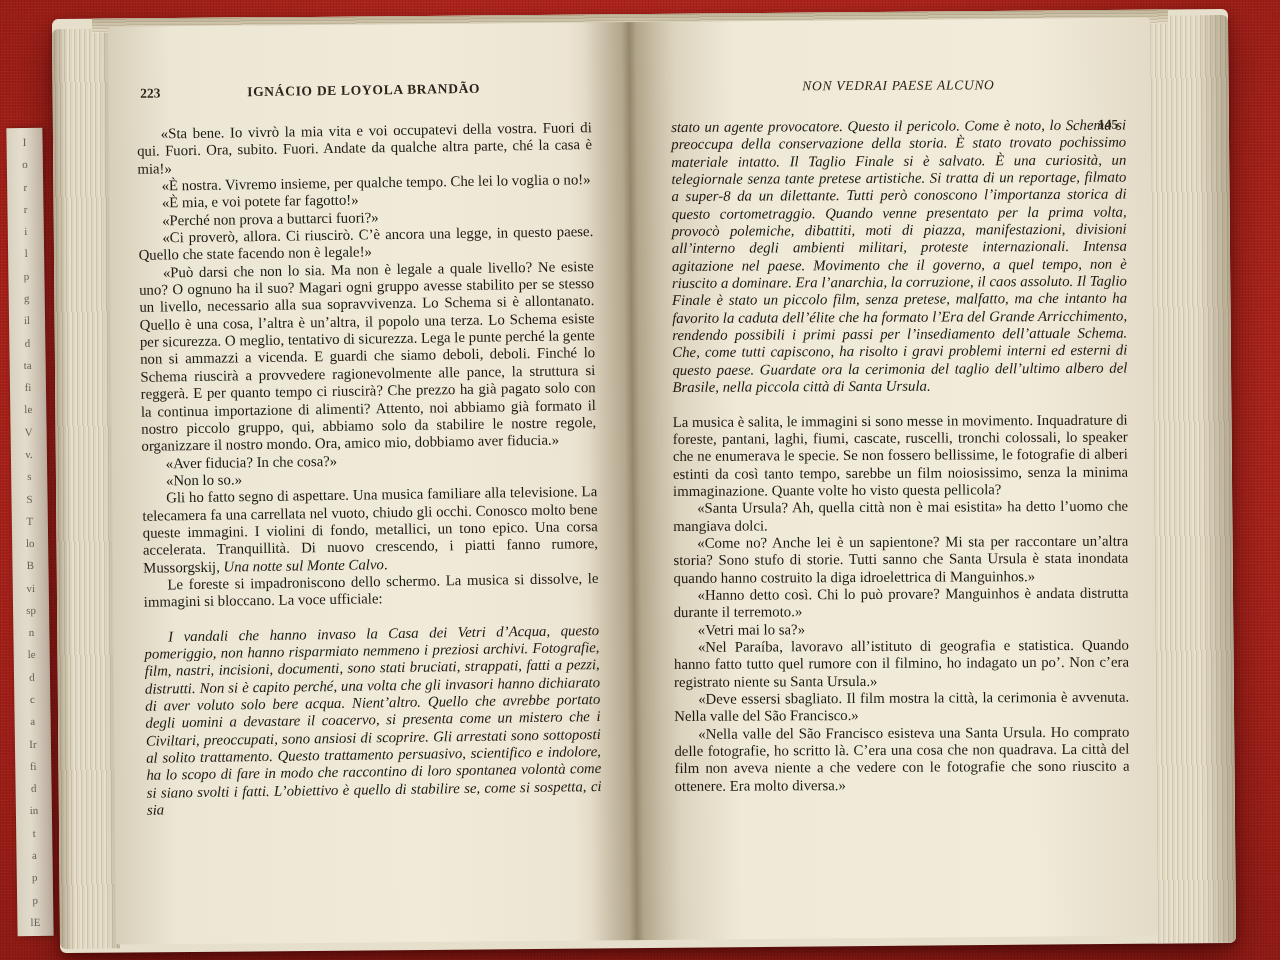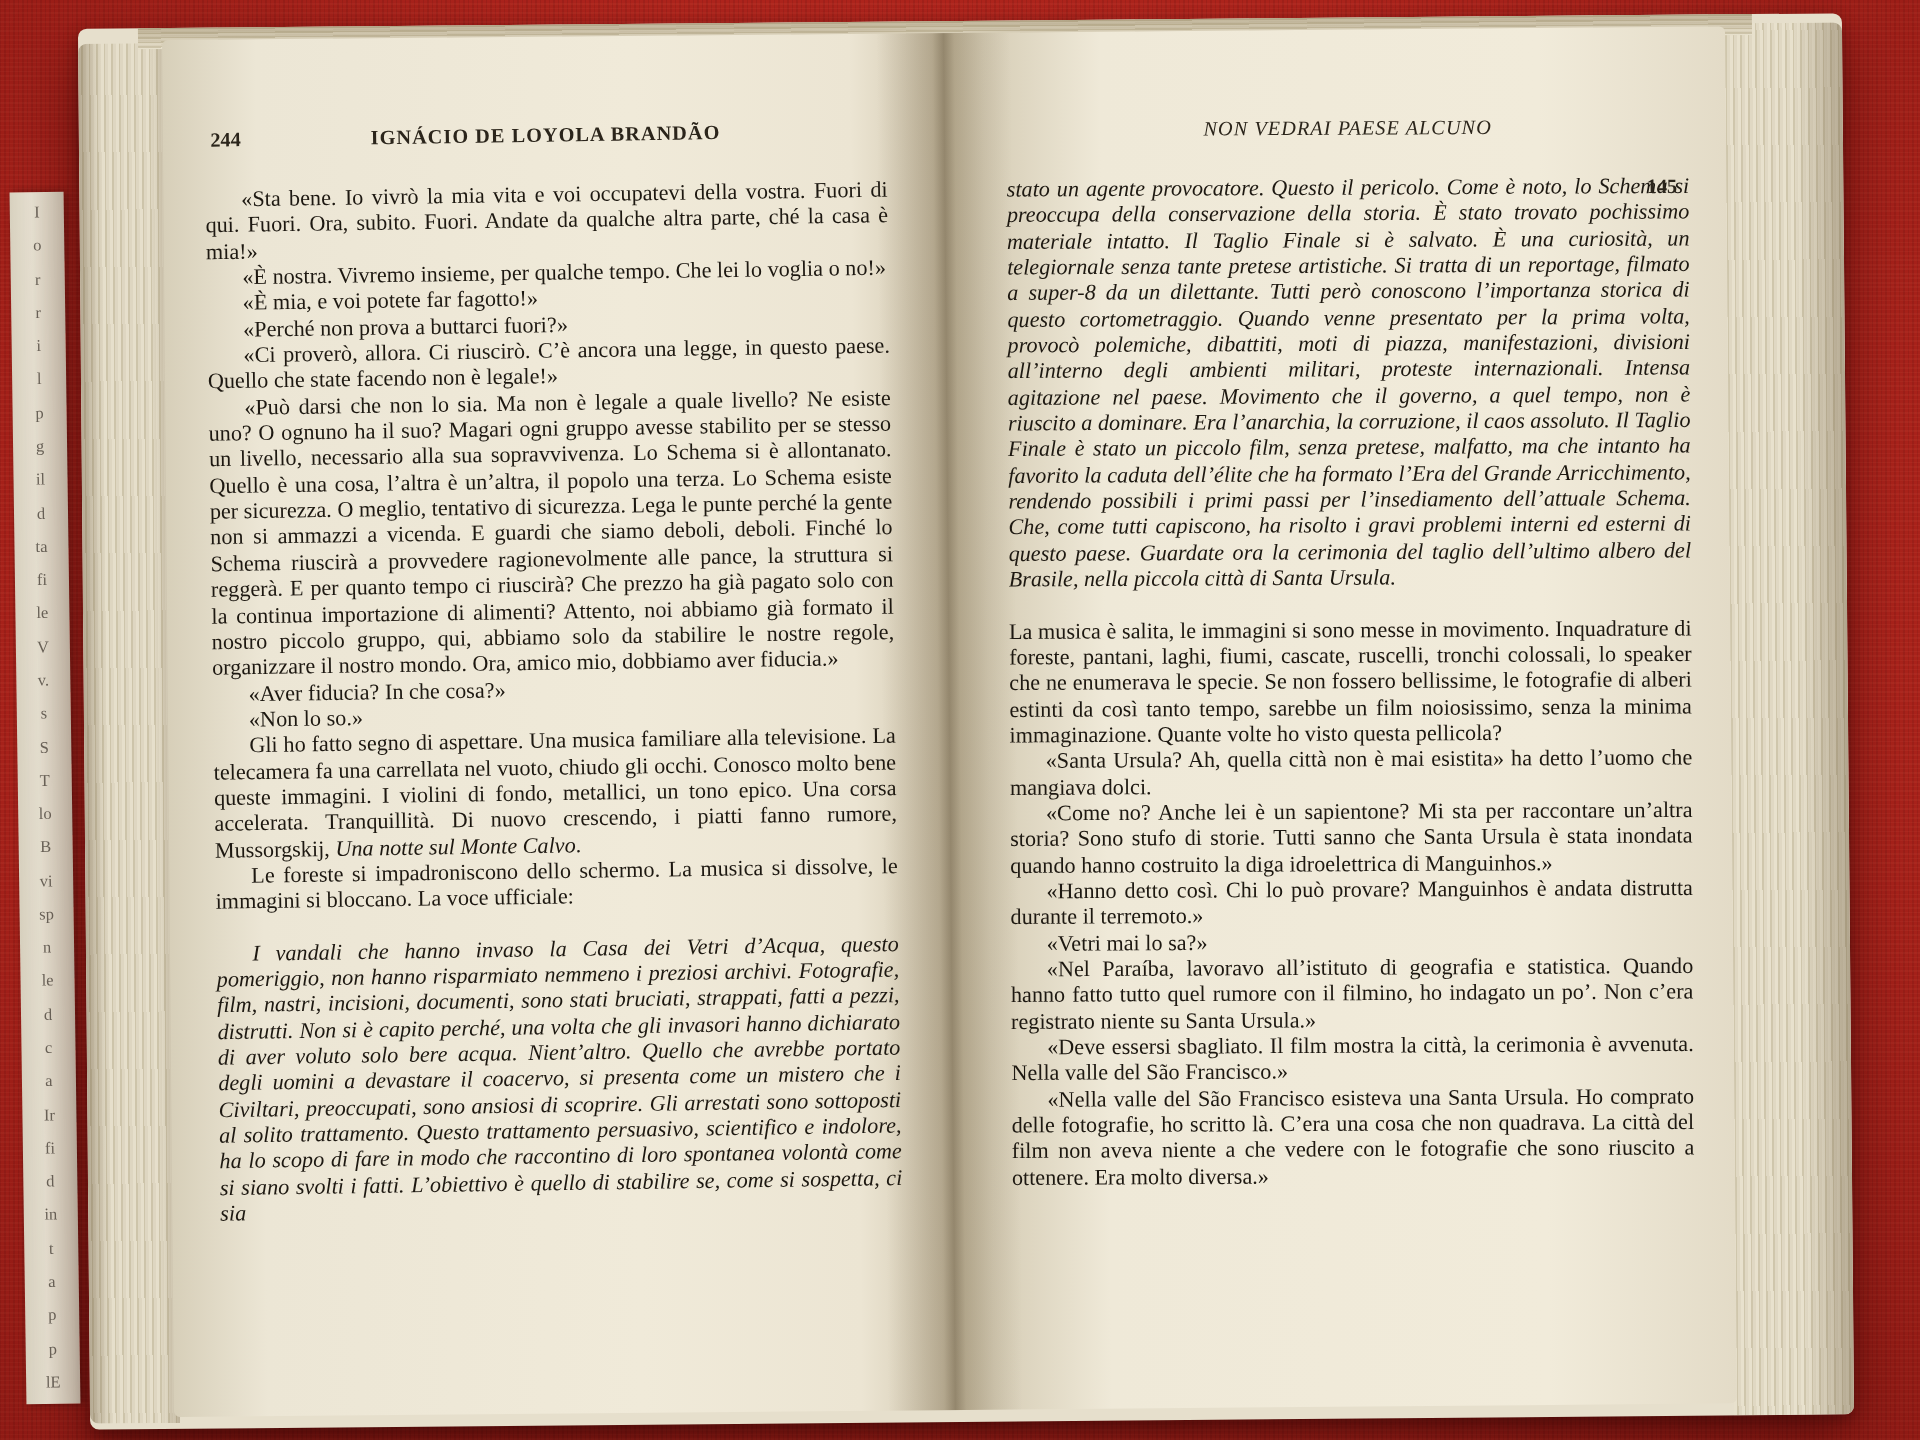--- a/index.html
+++ b/index.html
@@ -164,21 +164,21 @@
 
 <div class="book">
   <div class="fore-edge-left"></div>
   <div class="fore-edge-right"></div>
   <div class="top-edge"></div>
 
   <div class="pages">
 
     <div class="page page-left">
       <div class="page-header">
-        <span class="pagenum">244</span>
+        <span class="pagenum">223</span>
         <span class="running-title">IGNÁCIO DE LOYOLA BRANDÃO</span>
       </div>
       <div class="page-text">
           <p class="para indent"><span>«Sta bene. Io vivrò la mia vita e voi occupatevi della vostra. Fuori di qui. Fuori. Ora, subito. Fuori. Andate da qualche altra parte, ché la casa è mia!»</span></p>
           <p class="para indent"><span>«È nostra. Vivremo insieme, per qualche tempo. Che lei lo voglia o no!»</span></p>
           <p class="para indent"><span>«È mia, e voi potete far fagotto!»</span></p>
           <p class="para indent"><span>«Perché non prova a buttarci fuori?»</span></p>
           <p class="para indent"><span>«Ci proverò, allora. Ci riuscirò. C’è ancora una legge, in questo paese. Quello che state facendo non è legale!»</span></p>
           <p class="para indent"><span>«Può darsi che non lo sia. Ma non è legale a quale livello? Ne esiste uno? O ognuno ha il suo? Magari ogni gruppo avesse stabilito per se stesso un livello, necessario alla sua sopravvivenza. Lo Schema si è allontanato. Quello è una cosa, l’altra è un’altra, il popolo una terza. Lo Schema esiste per sicurezza. O meglio, tentativo di sicurezza. Lega le punte perché la gente non si ammazzi a vicenda. E guardi che siamo deboli, deboli. Finché lo Schema riuscirà a provvedere ragionevolmente alle pance, la struttura si reggerà. E per quanto tempo ci riuscirà? Che prezzo ha già pagato solo con la continua importazione di alimenti? Attento, noi abbiamo già formato il nostro piccolo gruppo, qui, abbiamo solo da stabilire le nostre regole, organizzare il nostro mondo. Ora, amico mio, dobbiamo aver fiducia.»</span></p>
           <p class="para indent"><span>«Aver fiducia? In che cosa?»</span></p>

